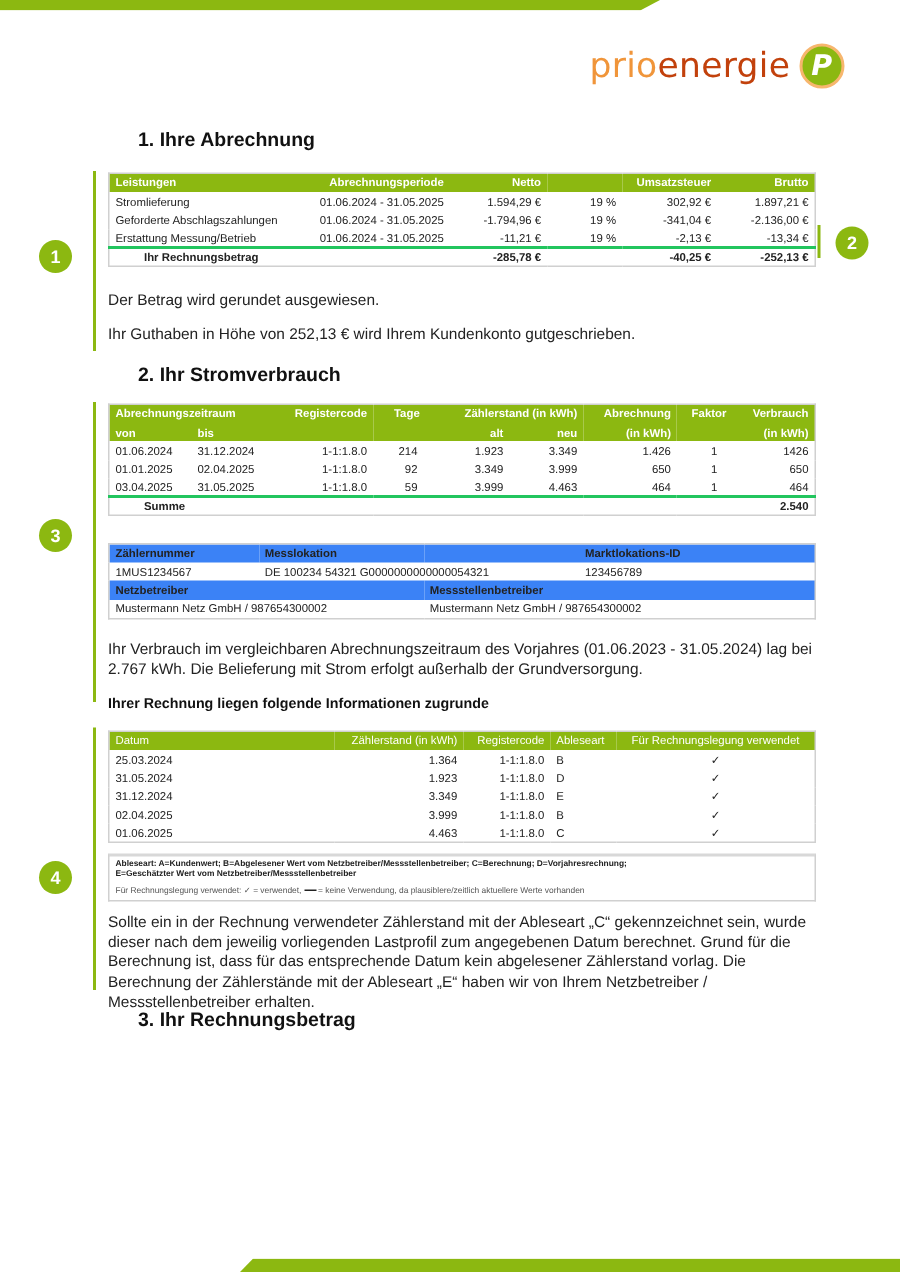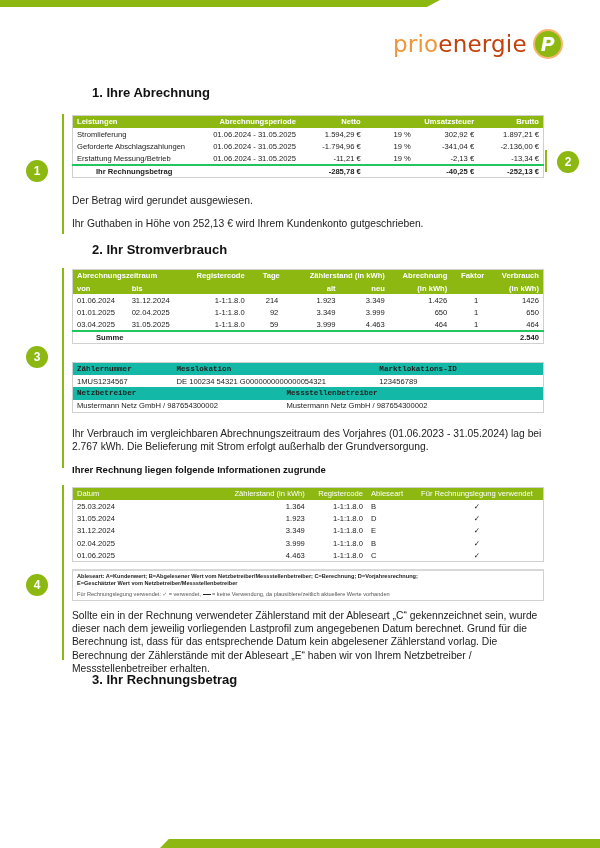--- a/index.html
+++ b/index.html
@@ -25,21 +25,21 @@
 
   h2 { position: absolute; left: 72px; font-size: 13px; font-weight: bold; color: #111; margin-left: 20px; }
   .para { position: absolute; left: 72px; width: 480px; font-size: 10.3px; line-height: 13.2px; color: #222; }
   .subhead { position: absolute; left: 72px; font-size: 9.5px; font-weight: bold; color: #111; }
 
   table { position: absolute; left: 72px; width: 472px; border-collapse: collapse; font-size: 7.6px; }
   table td, table th { padding: 0 4px; height: 12.4px; white-space: nowrap; }
   .tbl-box { border: 1px solid #d0d0d0; }
   th { font-weight: bold; }
   .g-head th { background: #8cb811; color: #fff; }
-  .gray-head th { background: #14b8a6; color: #222; font-family: Liberation Mono, monospace; }
+  .gray-head th { background: #3b82f6; color: #222; }
   .r { text-align: right; }
   .l { text-align: left; }
   .c { text-align: center; }
   .sum-row td { font-weight: bold; border-top: 2px solid #22c55e; padding-left: 23px; }
   .thin-head th { font-weight: normal; }
 
   .legend-box { position: absolute; left: 72px; width: 472px; border: 1px solid #d0d0d0; border-top: 2px solid #d8d8d8;
     padding: 2px 4px; font-size: 5.6px; }
   .legend-box .lb { font-weight: bold; line-height: 7px; color: #222; }
   .legend-box .ln { margin-top: 3px; color: #555; line-height: 8px; }

